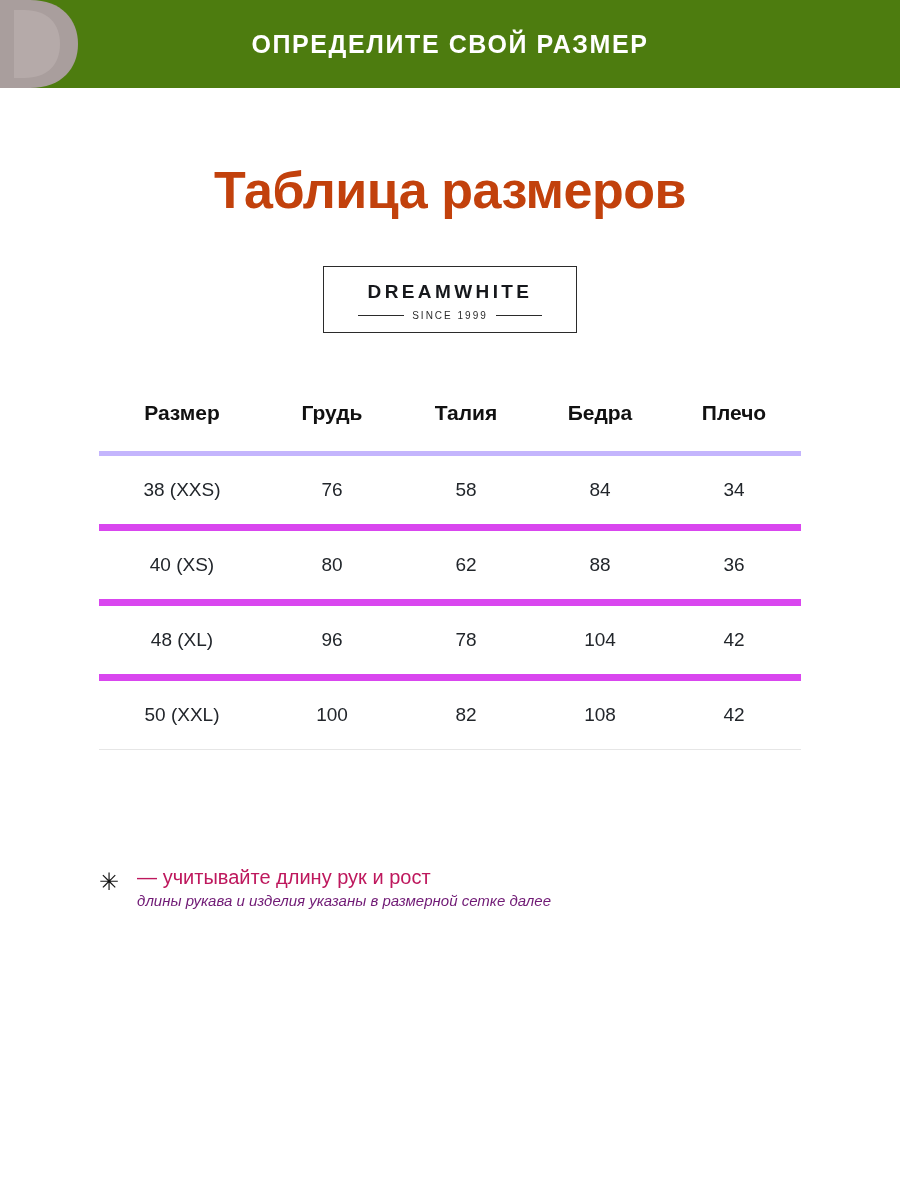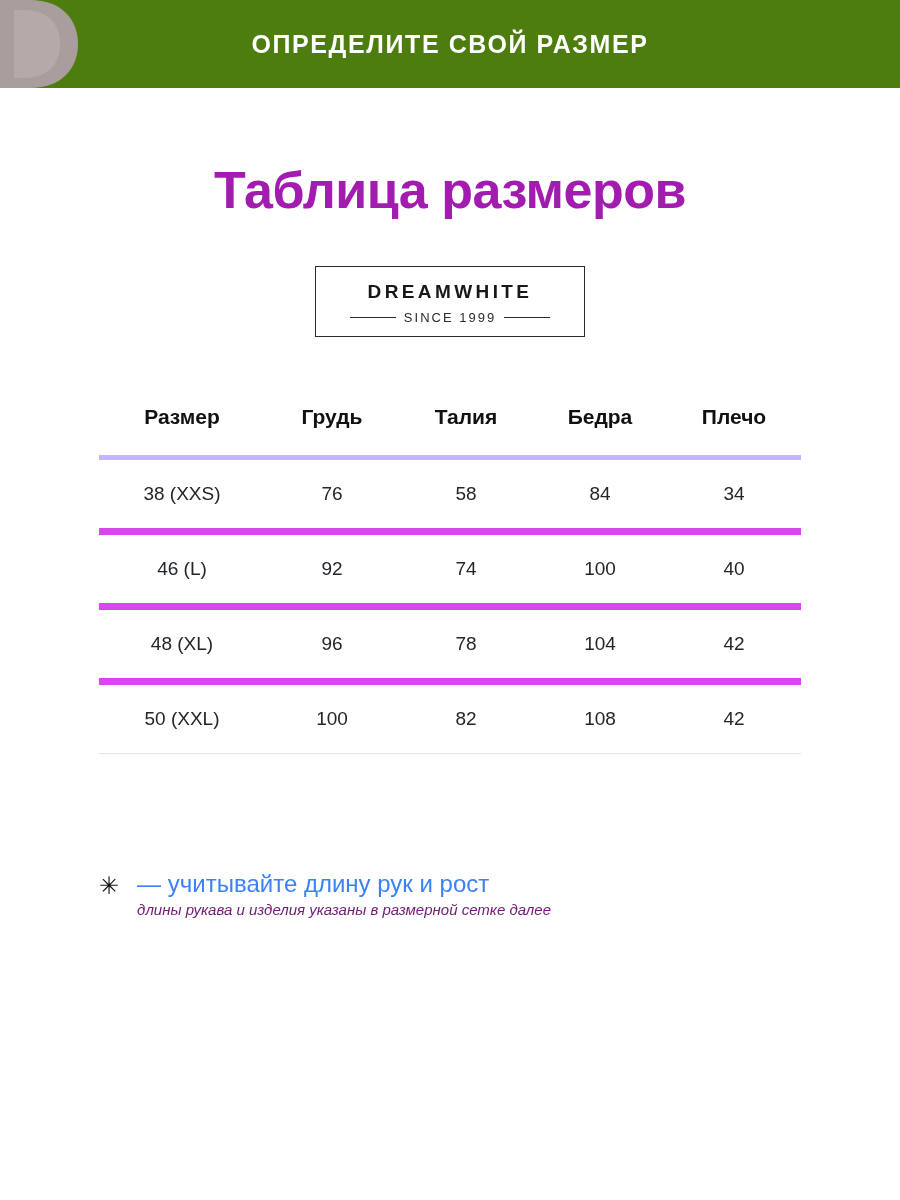--- a/index.html
+++ b/index.html
@@ -44,21 +44,21 @@
     z-index: 2;
   }
 
   
   .page-title {
     margin-top: 72px;
     text-align: center;
     font-size: 52px;
     font-weight: bold;
     letter-spacing: -0.5px;
-    color: #a21caf;
+    color: #c2410c;
   }
 
   
   .brand-wrap {
     display: flex;
     justify-content: center;
     margin-top: 46px;
     align-items: flex-end;
   }
   .brand-box {
@@ -80,21 +80,21 @@
     gap: 8px;
     margin-top: 7px;
   }
   .brand-rule {
     display: block;
     width: 46px;
     height: 1px;
     background: #2b2b2b;
   }
   .brand-since {
-    font-size: 13px;
+    font-size: 10px;
     letter-spacing: 2px;
     color: #2b2b2b;
     white-space: nowrap;
   }
 
   
   .table-wrap {
     margin: 68px auto 0 auto;
     width: 702px;
   }
@@ -132,22 +132,22 @@
     align-items: flex-start;
     gap: 18px;
   }
   .footnote-star {
     font-size: 24px;
     line-height: 1;
     color: #111111;
     padding-top: 4px;
   }
   .footnote-line1 {
-    font-size: 24px;
-    color: #3b82f6;
+    font-size: 20px;
+    color: #be185d;
   }
   .footnote-line2 {
     font-size: 15px;
     font-style: italic;
     color: #701a75;
     margin-top: 3px;
   }
 </style>
 </head>
 <body>
@@ -189,25 +189,25 @@
     </thead>
     <tbody>
       <tr>
         <td>38 (XXS)</td>
         <td>76</td>
         <td>58</td>
         <td>84</td>
         <td>34</td>
       </tr>
       <tr>
-        <td>46 (L)</td>
-        <td>92</td>
-        <td>74</td>
-        <td>100</td>
-        <td>40</td>
+        <td>40 (XS)</td>
+        <td>80</td>
+        <td>62</td>
+        <td>88</td>
+        <td>36</td>
       </tr>
       <tr>
         <td>48 (XL)</td>
         <td>96</td>
         <td>78</td>
         <td>104</td>
         <td>42</td>
       </tr>
       <tr>
         <td>50 (XXL)</td>

